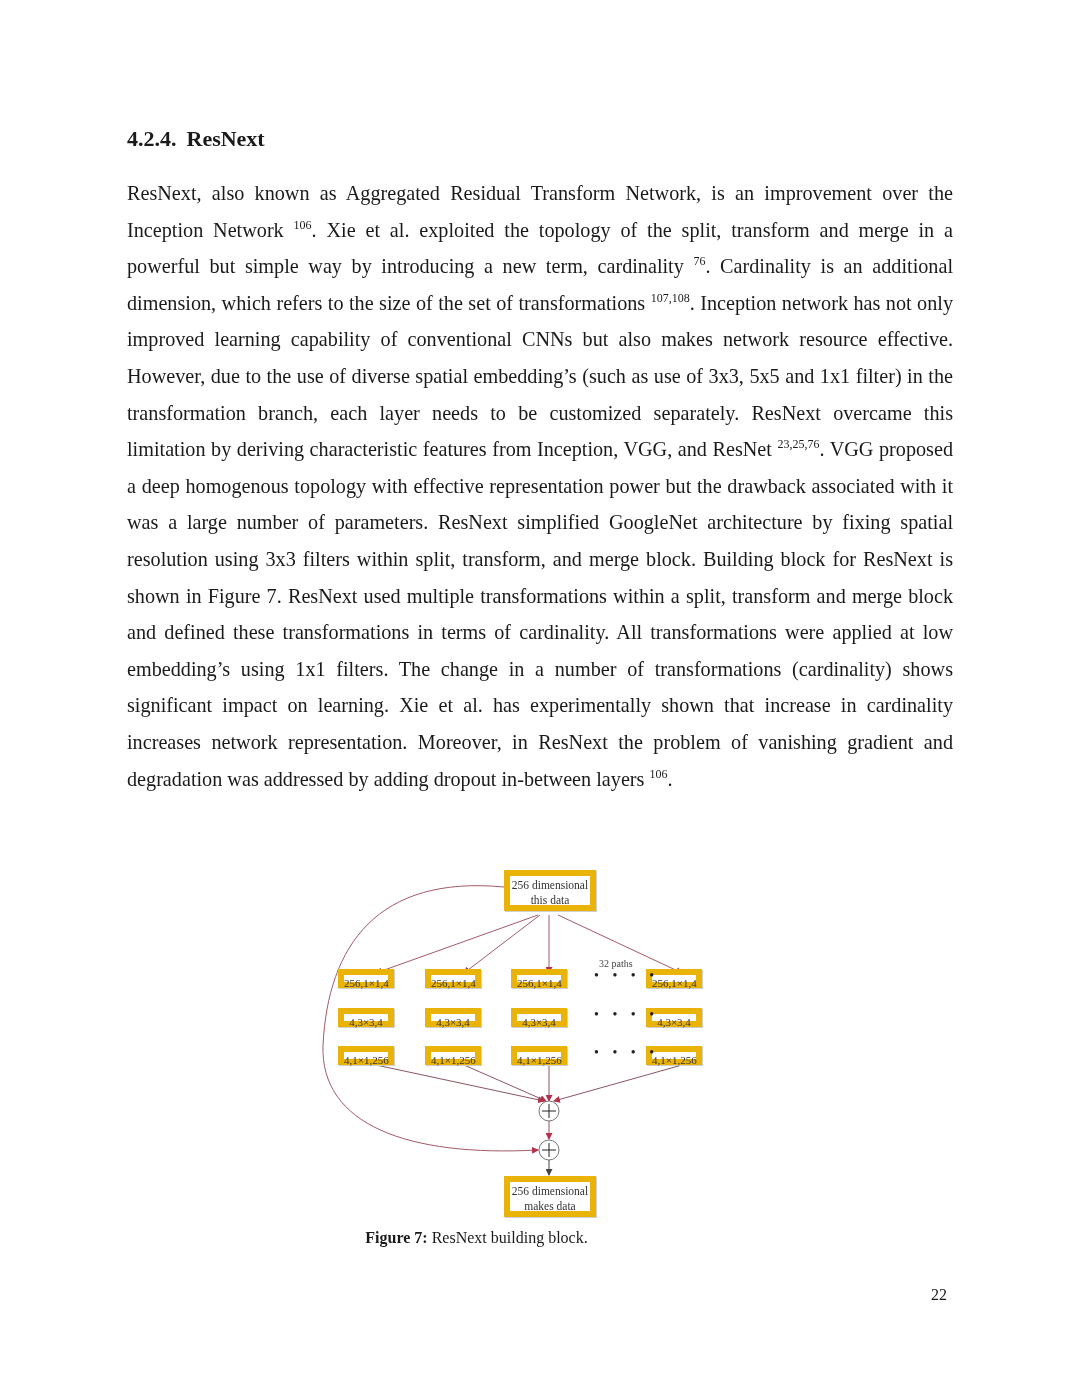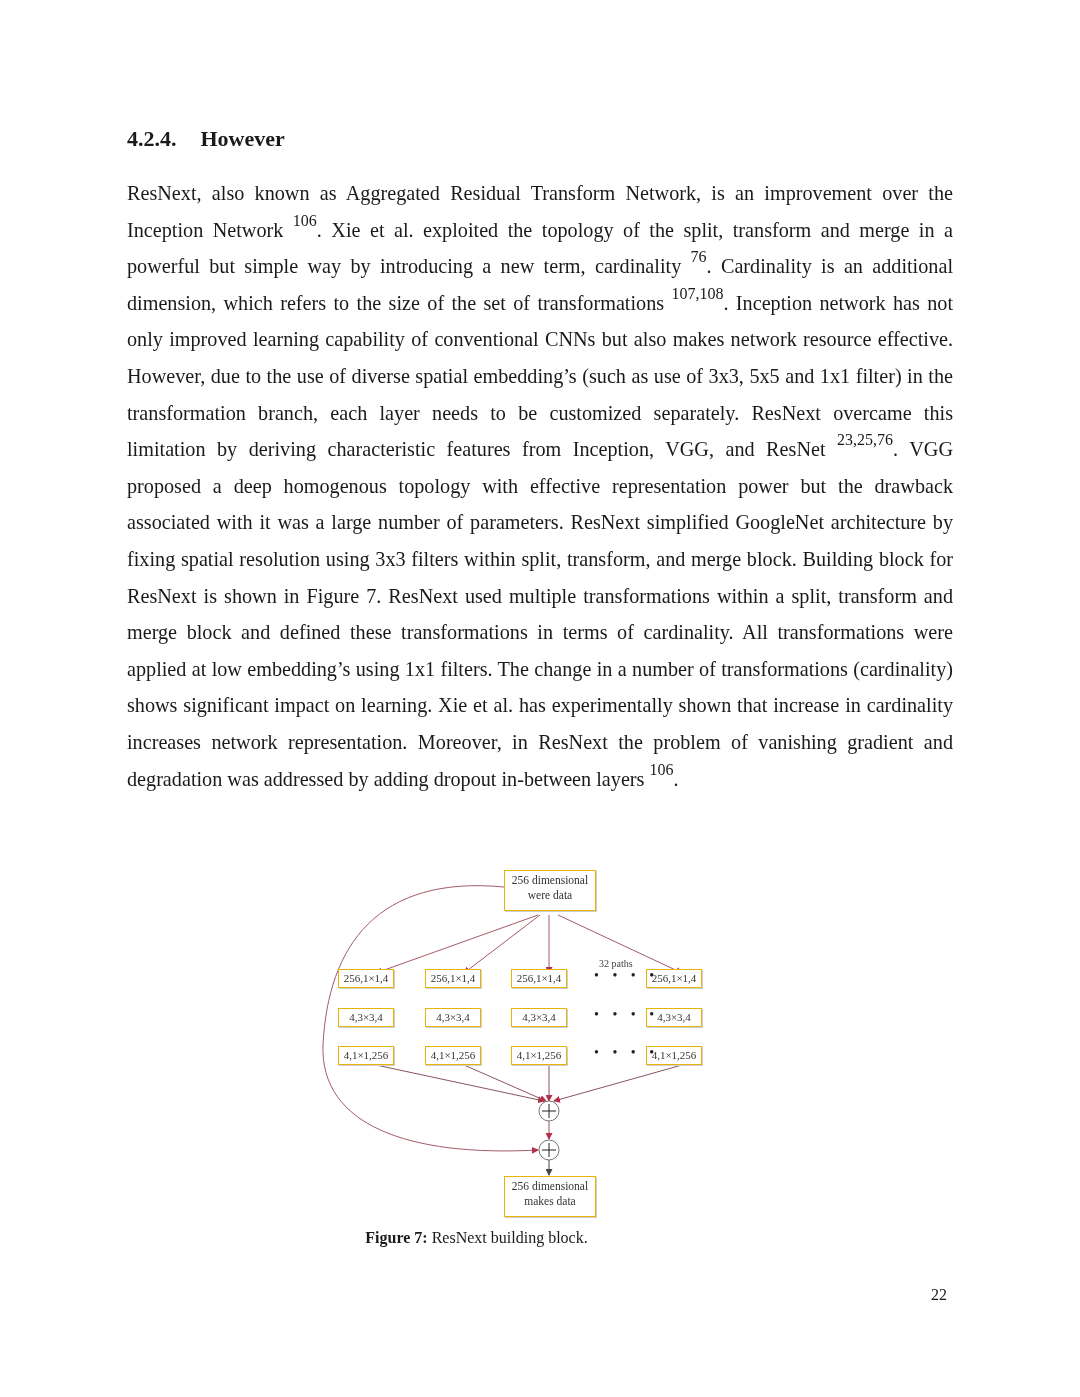--- a/index.html
+++ b/index.html
@@ -1,38 +1,38 @@
 <!DOCTYPE html>
 <html><head>
 <meta charset="utf-8">
 <style>
   html, body { margin: 0; padding: 0; background: #ffffff; }
   body { width: 1080px; height: 1397px; position: relative; overflow: hidden;
          font-family: "Liberation Serif", "DejaVu Serif", serif; color: #1a1a1a; }
   .heading { position: absolute; left: 127px; top: 126px; font-size: 22px; font-weight: bold; margin: 0; }
-  .heading .num { margin-right: 24px; text-align: right; }
+  .heading .num { margin-right: 10px; text-align: right; }
   .para { position: absolute; left: 127px; top: 175px; width: 826px; font-size: 20.2px;
           line-height: 36.6px; text-align: justify; margin: 0; letter-spacing: 0; }
-  sup { font-size: 16px; line-height: 0; vertical-align: 0.7em; }
+  sup { font-size: 12px; line-height: 0; vertical-align: 0.7em; }
   .figure { position: absolute; left: 318px; top: 865px; width: 420px; height: 360px; }
   .figure svg { position: absolute; left: 0; top: 0; }
-  .box { position: absolute; border: 1px solid #eab308; background: #fff; font-size: 11px;
+  .box { position: absolute; border: 6px solid #eab308; background: #fff; font-size: 11px;
          text-align: center; color: #333; box-sizing: border-box; box-shadow: 1px 1px 0 #cfcfcf; }
   .box.io { font-size: 11.5px; line-height: 15px; padding-top: 2px; }
   .box.cell { height: 19px; line-height: 17px; width: 56px; }
   .dots { position: absolute; font-size: 14px; letter-spacing: 5px; color: #222; }
   .paths-label { position: absolute; font-size: 10px; color: #444; }
   .caption { position: absolute; left: 0; width: 953px; top: 1229px; text-align: center; font-size: 16px; margin: 0; }
   .caption b { font-weight: bold; }
   .page-num { position: absolute; left: 931px; top: 1286px; font-size: 16px; }
 </style>
 </head>
 <body>
 
-<h2 class="heading"><span class="num">4.2.4.</span><span>However</span></h2>
+<h2 class="heading"><span class="num">4.2.4.</span><span>ResNext</span></h2>
 
 <p class="para" id="para"><span>ResNext, also known as Aggregated Residual Transform Network, is an improvement over the Inception Network </span><sup>106</sup><span>. Xie et al. exploited the topology of the split, transform and merge in a powerful but simple way by introducing a new term, cardinality </span><sup>76</sup><span>. Cardinality is an additional dimension, which refers to the size of the set of transformations </span><sup>107,108</sup><span>. Inception network has not only improved learning capability of conventional CNNs but also makes network resource effective. However, due to the use of diverse spatial embedding’s (such as use of 3x3, 5x5 and 1x1 filter) in the transformation branch, each layer needs to be customized separately. ResNext overcame this limitation by deriving characteristic features from Inception, VGG, and ResNet </span><sup>23,25,76</sup><span>. VGG proposed a deep homogenous topology with effective representation power but the drawback associated with it was a large number of parameters. ResNext simplified GoogleNet architecture by fixing spatial resolution using 3x3 filters within split, transform, and merge block. Building block for ResNext is shown in Figure 7. ResNext used multiple transformations within a split, transform and merge block and defined these transformations in terms of cardinality. All transformations were applied at low embedding’s using 1x1 filters. The change in a number of transformations (cardinality) shows significant impact on learning. Xie et al. has experimentally shown that increase in cardinality increases network representation. Moreover, in ResNext the problem of vanishing gradient and degradation was addressed by adding dropout in-between layers </span><sup>106</sup><span>.</span></p>
 
 <div class="figure">
   <svg width="420" height="360">
     <defs>
       <marker id="ah" markerWidth="7" markerHeight="7" refX="6" refY="3.5" orient="auto">
         <path d="M0,0 L7,3.5 L0,7 z" fill="#b5304a"></path>
       </marker>
       <marker id="ahd" markerWidth="7" markerHeight="7" refX="6" refY="3.5" orient="auto">
@@ -57,21 +57,21 @@
     <circle cx="231" cy="285" r="10" fill="#fff" stroke="#777" stroke-width="1"></circle>
     <line x1="224" y1="285" x2="238" y2="285" stroke="#222" stroke-width="1"></line>
     <line x1="231" y1="278" x2="231" y2="292" stroke="#222" stroke-width="1"></line>
     <line x1="231" y1="295" x2="231" y2="310" stroke="#444" stroke-width="1" marker-end="url(#ahd)"></line>
 
     <path d="M186,22 C60,10 10,80 5,180 C2,260 90,292 220,285" fill="none" stroke="#a45a66" stroke-width="1" marker-end="url(#ah)"></path>
   </svg>
 
   <div class="box io" style="left:186px; top:5px; width:92px; height:41px;">
     <div>256 dimensional</div>
-    <div>were data</div>
+    <div>this data</div>
   </div>
 
   <div class="paths-label" style="left:281px; top:93px;">32 paths</div>
 
   <div id="rows">
       <div class="box cell" style="left: 20px; top: 104px;">256,1×1,4</div>
       <div class="box cell" style="left: 107px; top: 104px;">256,1×1,4</div>
       <div class="box cell" style="left: 193px; top: 104px;">256,1×1,4</div>
       <div class="box cell" style="left: 328px; top: 104px;">256,1×1,4</div>
       <div class="dots" style="left: 276px; top: 103px;">• • • •</div>

